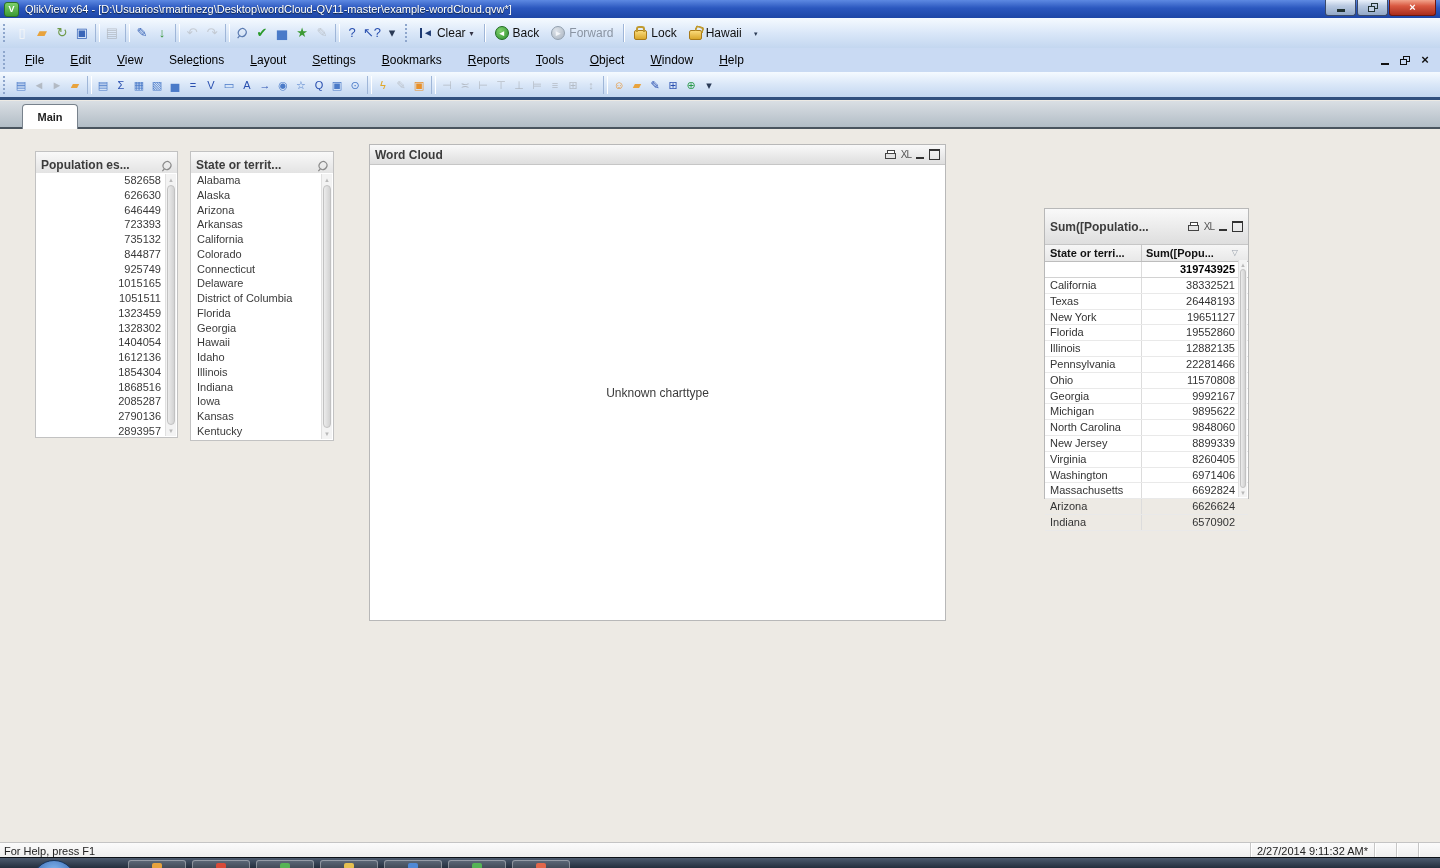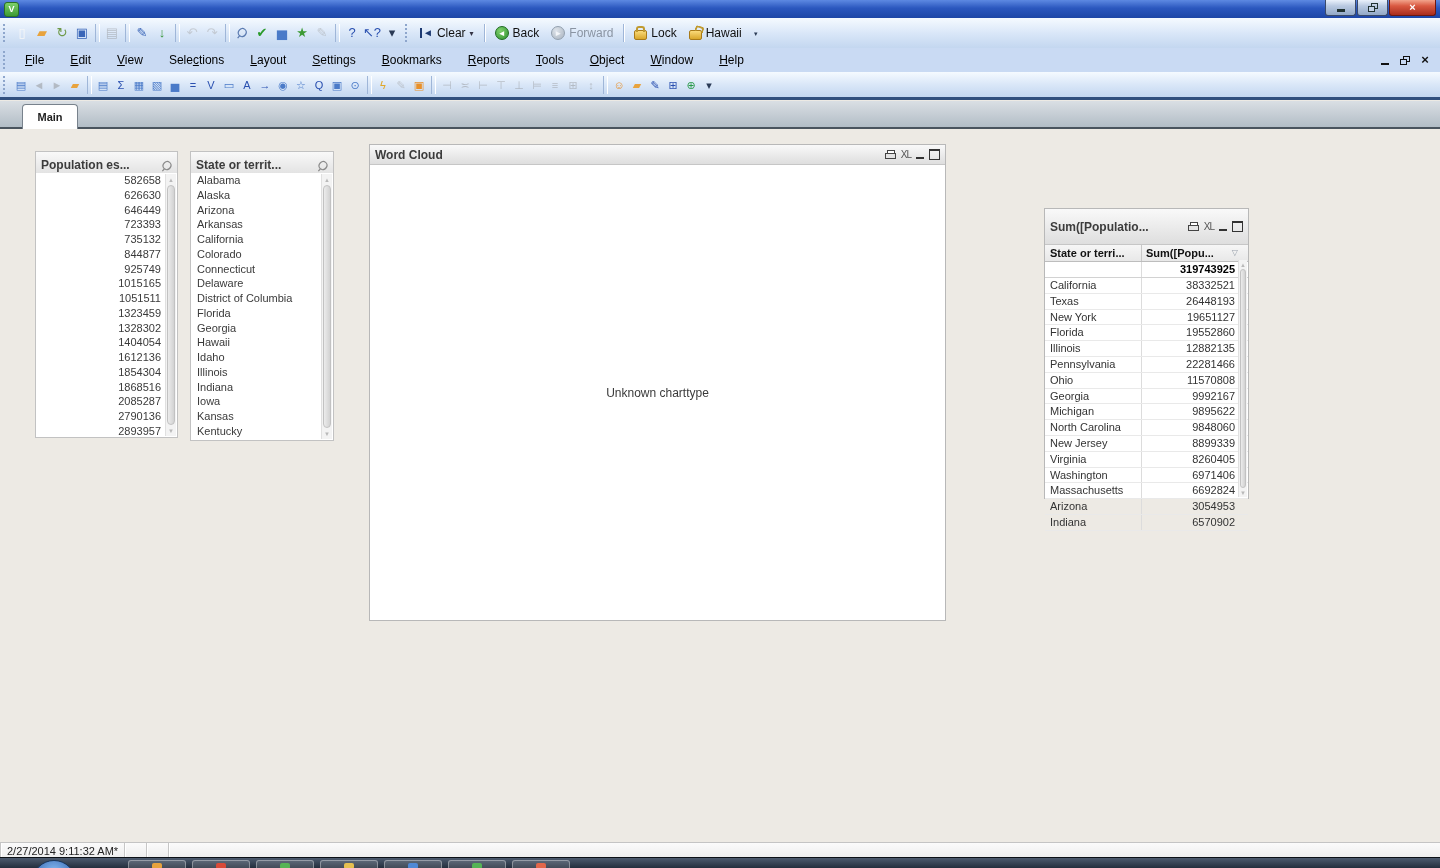--- a/index.html
+++ b/index.html
@@ -150,20 +150,21 @@
     border:1px solid rgba(255,255,255,.35);border-bottom:none;display:flex;justify-content:center;}
   .tkapp i{width:10px;height:6px;margin-top:2px;border-radius:2px;display:block;}
 </style>
 </head>
 <body>
 
 <div id="app">
 
   <div class="titlebar">
     <span class="qv-logo">V</span>
+    <span class="win-title">QlikView x64 - [D:\Usuarios\rmartinezg\Desktop\wordCloud-QV11-master\example-wordCloud.qvw*]</span>
     <span class="winbtns">
       <span class="wb">
           <i class="glyph-minbar"></i>
         </span>
       <span class="wb">
           <i class="glyph-restore"></i>
         </span>
       <span class="wb wb-close">×</span>
     </span>
   </div>
@@ -687,38 +688,39 @@
             <span class="td td2">6971406</span>
           </div>
 
           <div class="trow">
             <span class="td td1">Massachusetts</span>
             <span class="td td2">6692824</span>
           </div>
 
           <div class="trow">
             <span class="td td1">Arizona</span>
-            <span class="td td2">3054953</span>
+            <span class="td td2">6626624</span>
           </div>
 
           <div class="trow">
             <span class="td td1">Indiana</span>
             <span class="td td2">6570902</span>
           </div>
         </div>
       <div class="sb tbl-sb">
         <span class="sb-arrow">▲</span>
         <span class="sb-thumb"></span>
         <span class="sb-arrow">▼</span>
       </div>
     </div>
 
   </div>
 
   <div class="statusbar">
+    <span class="status-left">For Help, press F1</span>
     <span class="status-sep"></span>
     <span class="status-date">2/27/2014 9:11:32 AM*</span>
     <span class="status-sep"></span>
     <span class="status-pane"></span>
     <span class="status-sep"></span>
     <span class="status-pane"></span>
     <span class="status-sep"></span>
     <span class="status-pane"></span>
   </div>
 

